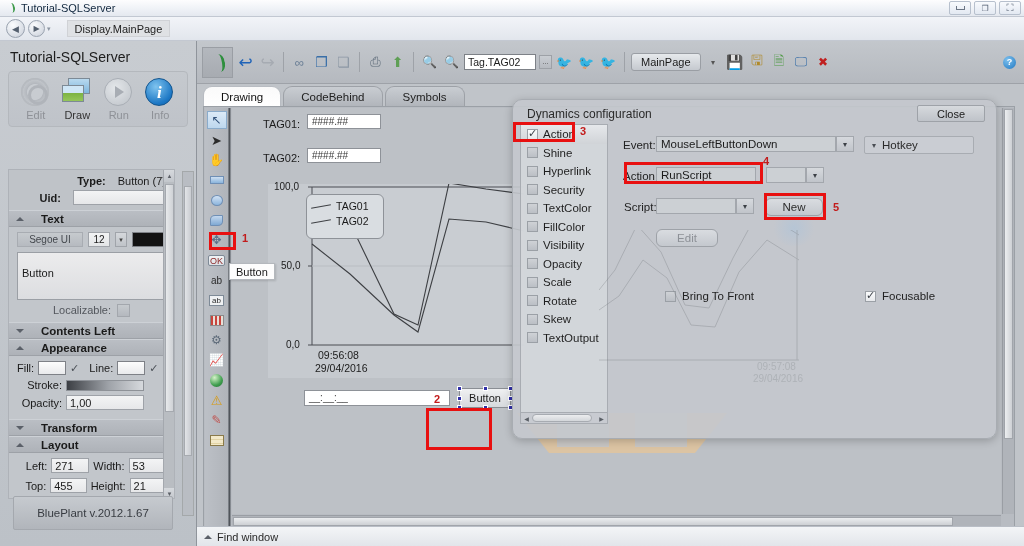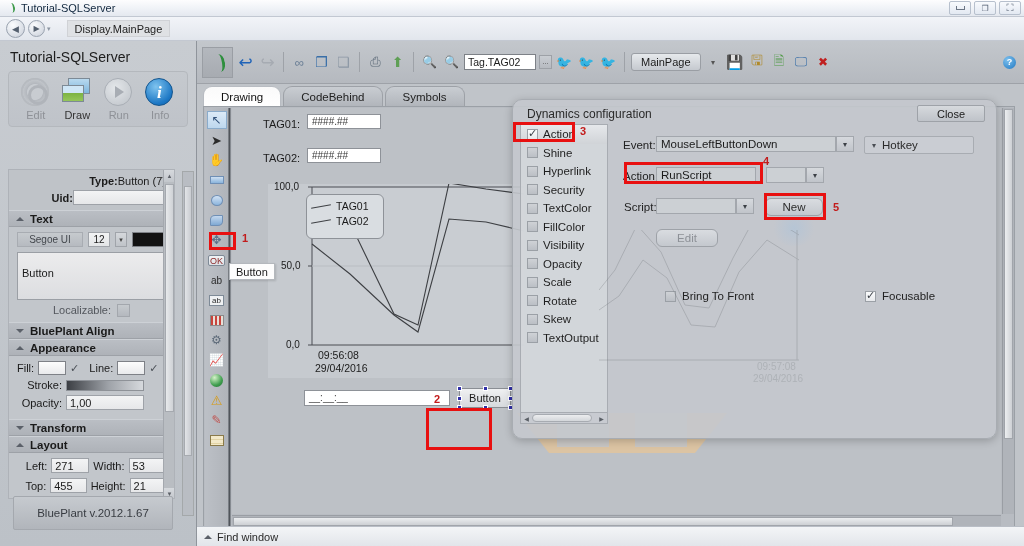--- a/index.html
+++ b/index.html
@@ -85,30 +85,30 @@
     border-top:6px solid transparent;border-bottom:6px solid transparent;}
   .infoc{width:28px;height:28px;border-radius:50%;
     background:radial-gradient(circle at 38% 30%,#7fc4ef,#1b76c4 70%,#15609f);
     border:1px solid #13558e;color:#fff;font:italic bold 17px "Liberation Serif",serif;
     text-align:center;line-height:27px;}
 
   
   .propwrap{ position:absolute; left:8px; top:128px; width:167px; height:330px;
     background:#c2c6cb; border:1px solid #aeb2b8; overflow:hidden; }
   .prop-head{ background:#bfc3c8; padding:5px 8px 2px; }
-  .prop-row{ font-size:11px; color:#1b1b1b; margin-bottom:3px; display:flex; align-items:center; justify-content:flex-end; gap:0;}
+  .prop-row{ font-size:11px; color:#1b1b1b; margin-bottom:3px; display:flex; align-items:center; justify-content:flex-end; gap:12px;}
   .prop-row b{font-weight:bold;}
   .inp{
     background:linear-gradient(#f3f4f5,#e6e7e9); border:1px solid #9ea2a8;
     height:15px; font-size:11px; padding:0 3px; color:#1b1b1b; line-height:14px;
   }
   .sect{
     background:linear-gradient(#babec4,#aeb2b8); border-top:1px solid #cdd1d6;
     border-bottom:1px solid #9da1a7;
-    height:17px; display:flex; align-items:center; gap:6px; padding-left:7px;
+    height:17px; display:flex; align-items:center; gap:17px; padding-left:7px;
     font-weight:bold; font-size:11.5px; color:#1a1a1a;
   }
   .tri{ width:0;height:0;border-left:4px solid transparent;border-right:4px solid transparent; }
   .tri.up{ border-bottom:4px solid #5b6069; }
   .tri.dn{ border-top:4px solid #5b6069; }
   .sect-body{ padding:5px 8px; background:#c2c6cb; }
   .fontrow{ display:flex; align-items:center; gap:5px; margin-bottom:5px; }
   .fontbox{ flex:1; height:15px; background:linear-gradient(#c6cace,#b6bac0);
     border:1px solid #a8acb2; text-align:center; font-size:10px; color:#43474d; line-height:14px;}
   .sizebox{ width:22px;height:15px;background:linear-gradient(#f2f3f4,#e3e5e7);border:1px solid #a0a4aa;
@@ -405,21 +405,21 @@
         </div>
         <div class="txtarea">Button</div>
         <div class="localrow">
           <span>Localizable:</span>
           <span class="localchk"></span>
         </div>
       </div>
 
       <div class="sect">
         <span class="tri dn"></span>
-        <span>BluePlant Align</span>
+        <span>Contents Left</span>
       </div>
 
       <div class="sect">
         <span class="tri up"></span>
         <span>Appearance</span>
       </div>
       <div class="sect-body">
         <div class="approw">
           <span>Fill:</span>
           <span class="swatch"></span>

